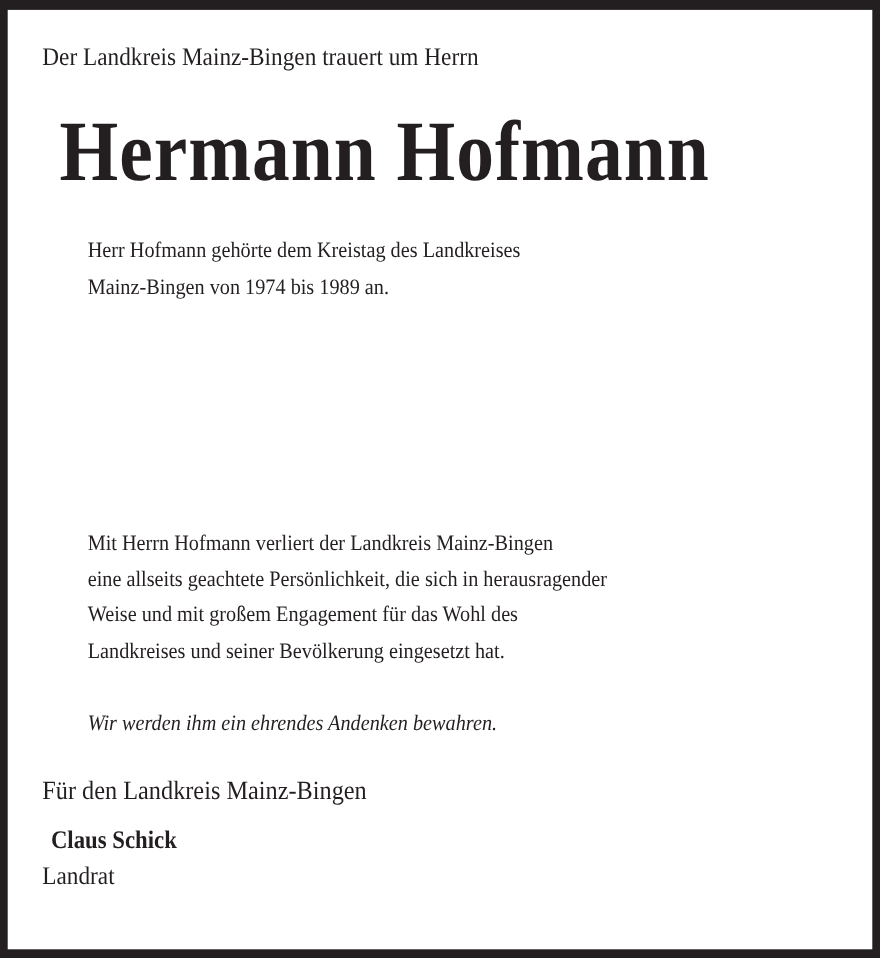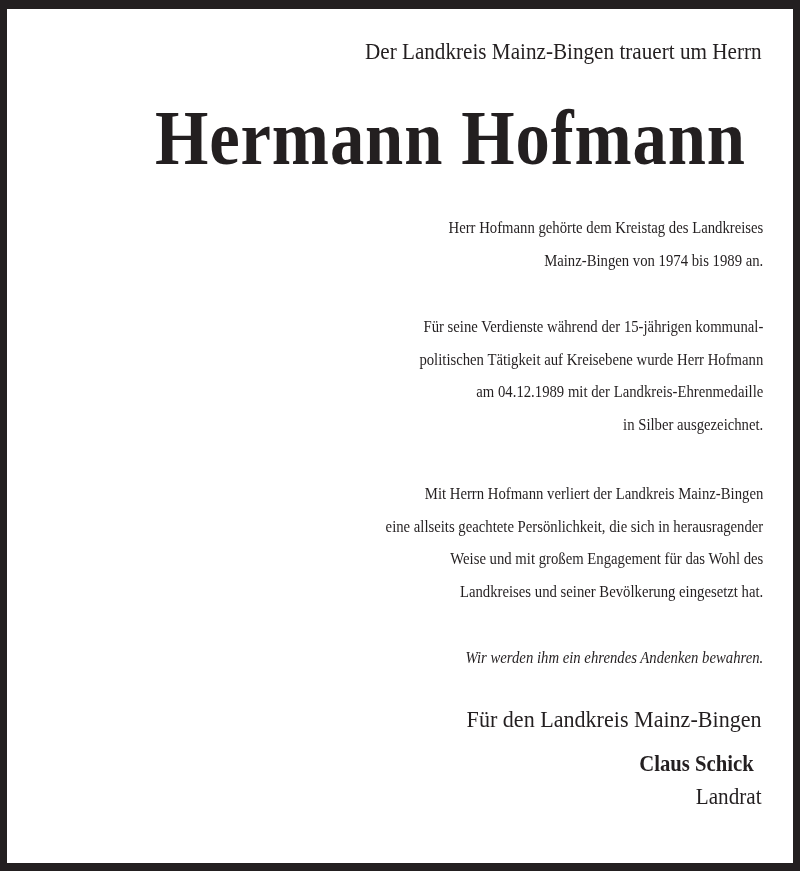--- a/index.html
+++ b/index.html
@@ -1,26 +1,26 @@
 <!DOCTYPE html>
 <html><head>
   <meta charset="utf-8">
   <style>
     html, body { margin: 0; padding: 0; }
     body { width: 800px; height: 871px; background: #231f20; position: relative; overflow: hidden; }
     .frame {
       position: absolute; left: 7px; top: 9px; width: 786px; height: 854px;
       background: #ffffff; color: #231f20;
       font-family: "Liberation Serif", "DejaVu Serif", serif;
-      text-align: right;
+      text-align: left;
     }
     .line { position: absolute; left: 0; right: 0; white-space: nowrap; }
     .intro { top: 30px; font-size: 23px; transform: scaleX(0.92); }
     .name { top: 84px; font-size: 78px; font-weight: bold; letter-spacing: 1px; transform: scaleX(0.88); }
-    .para { position: absolute; left: 0; right: 0; font-size: 16px; line-height: 32.5px; margin-left: 43px; }
+    .para { position: absolute; left: 0; right: 0; font-size: 20px; line-height: 32.5px; margin-left: 43px; }
     .para span { display: block; white-space: nowrap; transform: scaleX(0.92); }
     .p1 { top: 203px; }
     .p2 { top: 302px; }
     .p3 { top: 469px; }
     .p4 { top: 633px; font-style: italic; }
     .closing { top: 697px; font-size: 24px; transform: scaleX(0.92); }
     .signer { top: 742px; font-size: 23px; font-weight: bold; transform: scaleX(0.9); }
     .role { top: 775px; font-size: 23px; transform: scaleX(0.92); }
   </style>
 </head>
@@ -28,26 +28,20 @@
 
 <div class="frame">
   <div class="line intro">Der Landkreis Mainz-Bingen trauert um Herrn</div>
   <div class="line name">Hermann Hofmann</div>
 
   <div class="para p1">
     <span>Herr Hofmann gehörte dem Kreistag des Landkreises</span>
     <span>Mainz-Bingen von 1974 bis 1989 an.</span>
   </div>
 
-  <div class="para p2">
-    <span>Für seine Verdienste während der 15-jährigen kommunal-</span>
-    <span>politischen Tätigkeit auf Kreisebene wurde Herr Hofmann</span>
-    <span>am 04.12.1989 mit der Landkreis-Ehrenmedaille</span>
-    <span>in Silber ausgezeichnet.</span>
-  </div>
 
   <div class="para p3">
     <span>Mit Herrn Hofmann verliert der Landkreis Mainz-Bingen</span>
     <span>eine allseits geachtete Persönlichkeit, die sich in herausragender</span>
     <span>Weise und mit großem Engagement für das Wohl des</span>
     <span>Landkreises und seiner Bevölkerung eingesetzt hat.</span>
   </div>
 
   <div class="para p4">
     <span>Wir werden ihm ein ehrendes Andenken bewahren.</span>

